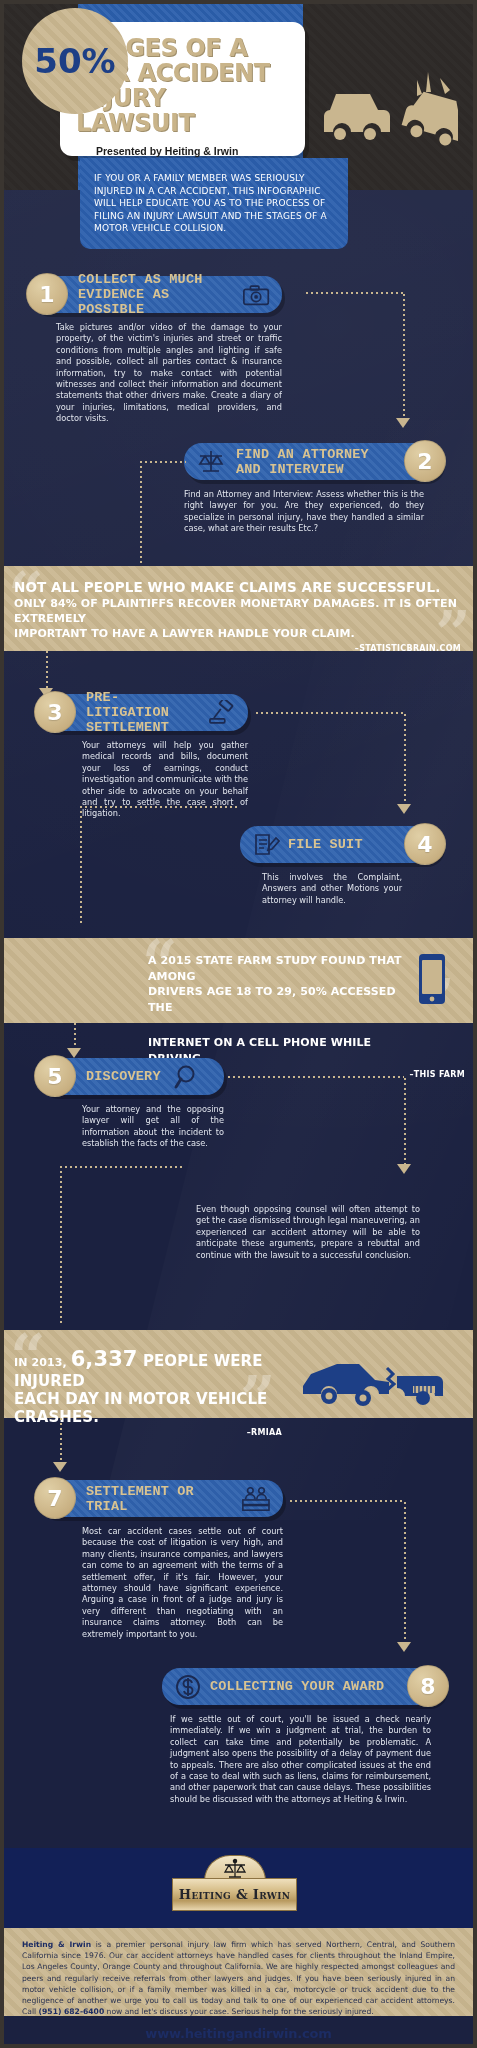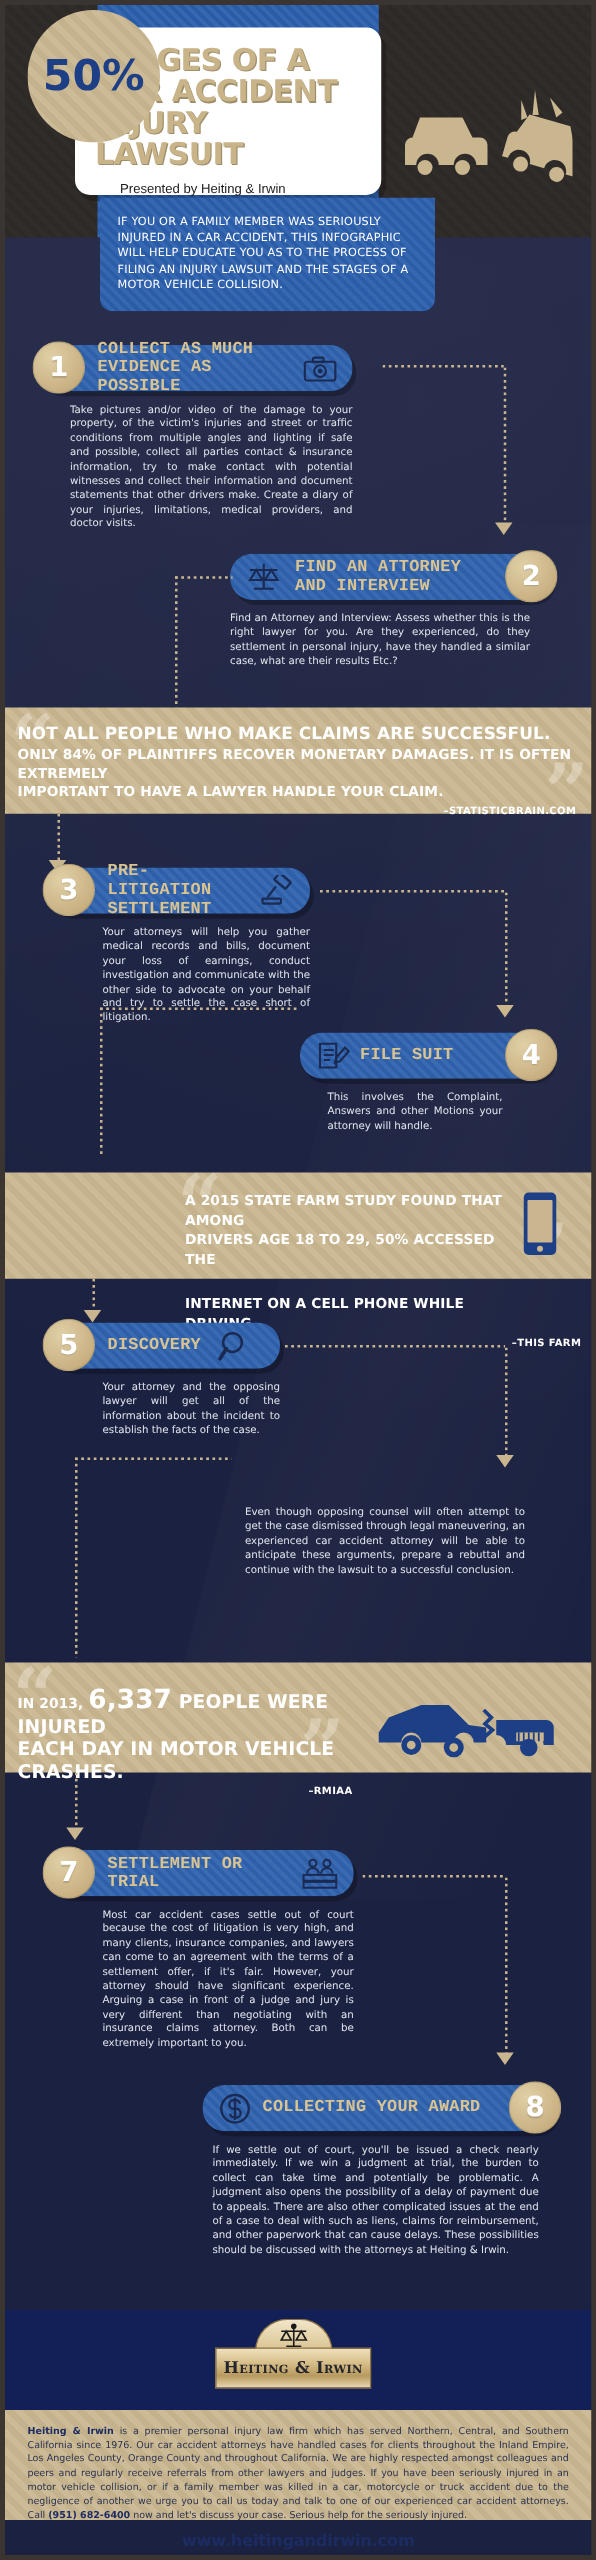--- a/index.html
+++ b/index.html
@@ -57,21 +57,21 @@
   }
   .title-card h1 {
     font-size: 24px; line-height: 25px; font-weight: bold;
     letter-spacing: -0.4px;
     color: #c9b48a;
     text-shadow: 1px 1px 0 #a08f6b;
     text-transform: uppercase;
     font-family: "DejaVu Sans", sans-serif;
   }
   .title-card .presented {
-    margin-top: 9px; font-size: 10.5px; font-weight: normal; color: #1c1c1c; padding-left: 20px;
+    margin-top: 9px; font-size: 10.5px; font-weight: bold; color: #1c1c1c; padding-left: 20px;
   }
   .crash-icon { position: absolute; left: 318px; top: 70px; }
 
   
   .intro {
     position: absolute; left: 80px; top: 158px; width: 268px;
     background: #2b5fad; border-radius: 0 0 10px 10px;
     padding: 14px 14px 14px 14px;
     background-image: repeating-linear-gradient(45deg, rgba(255,255,255,.05) 0 3px, rgba(0,0,0,.03) 3px 6px);
   }
@@ -265,21 +265,21 @@
 
   <div class="step" style="left:184px; top:443px; width:258px;">
     <div class="step-head r">
       <svg class="head-icon" style="margin-right:10px" width="30" height="26" viewBox="0 0 30 26">
         <path d="M15 2 v20 M7 22 h16 M4 7 h22 M9 7 l-5 8 h10z M21 7 l-5 8 h10z" fill="none" stroke="#1b2a52" stroke-width="1.7"></path>
       </svg>
       <div class="step-title" style="white-space:pre-line;">FIND AN ATTORNEY
 AND INTERVIEW</div>
       <div class="badge right">2</div>
     </div>
-    <div class="step-body" style="padding-right:18px;">Find an Attorney and Interview: Assess whether this is the right lawyer for you. Are they experienced, do they settlement in personal injury, have they handled a similar case, what are their results Etc.?</div>
+    <div class="step-body" style="padding-right:18px;">Find an Attorney and Interview: Assess whether this is the right lawyer for you. Are they experienced, do they specialize in personal injury, have they handled a similar case, what are their results Etc.?</div>
   </div>
 
   <div class="conn">
     <div class="dot-h" style="left:140px; top:461px; width:46px;"></div>
     <div class="dot-v" style="left:140px; top:461px; height:105px;"></div>
   </div>
 
   <div class="stat-band" style="top:566px; height:85px;">
     <div class="qmark" style="left:8px; top:8px;">“</div>
     <div class="qmark" style="right:6px; bottom:-4px;">”</div>

